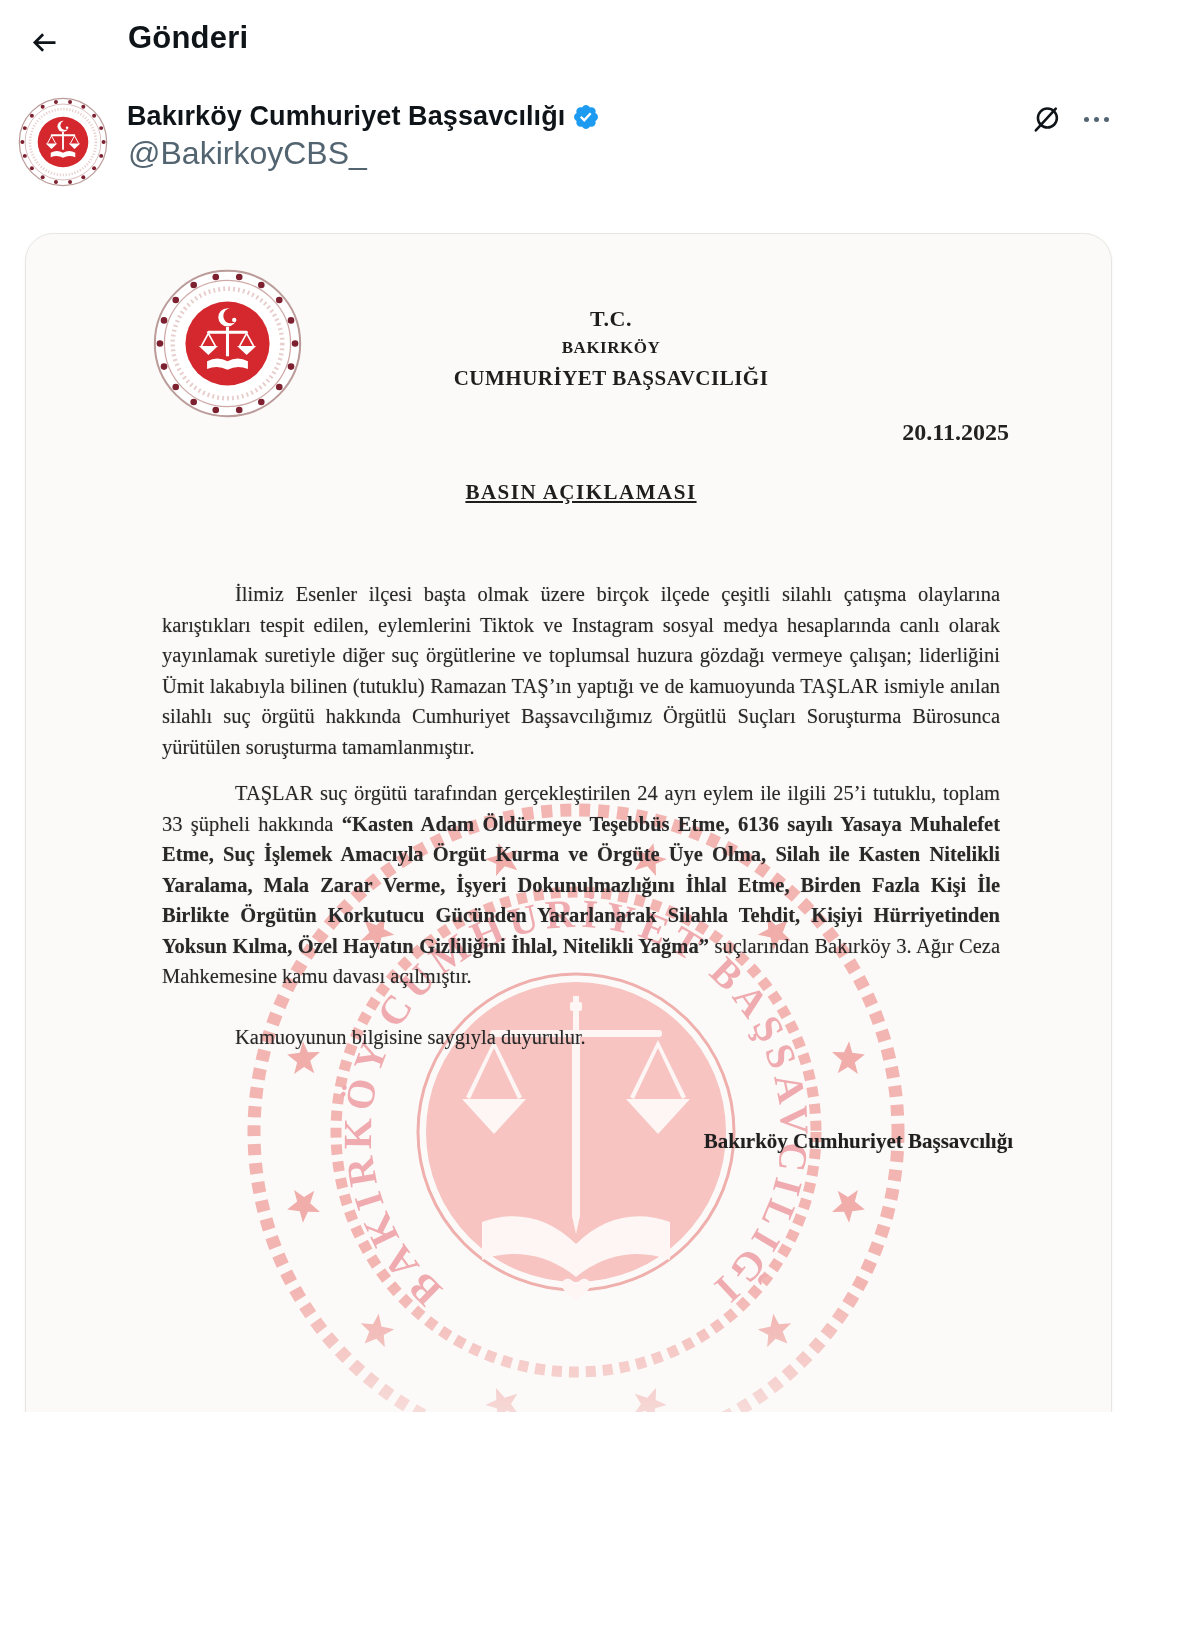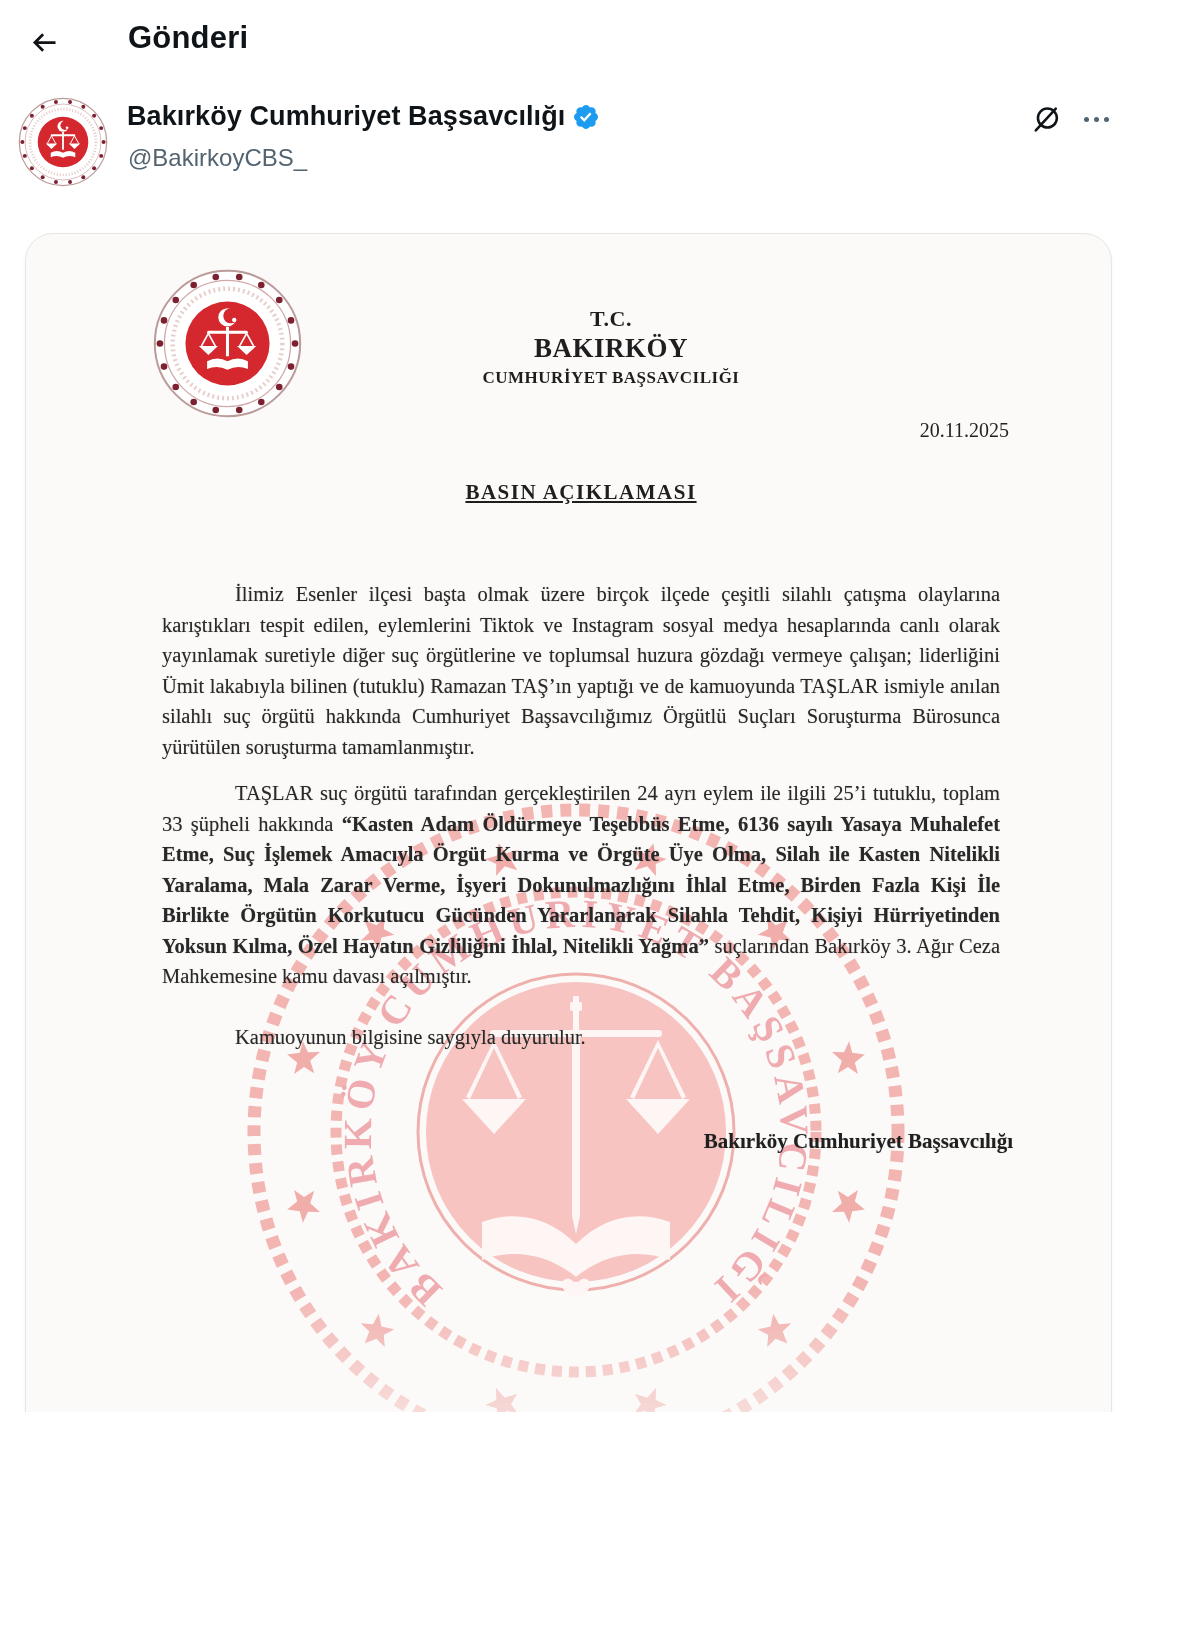--- a/index.html
+++ b/index.html
@@ -8,37 +8,37 @@
     font-family:"Liberation Sans","DejaVu Sans",sans-serif;overflow:hidden;
   }
   
   .back-btn{position:absolute;left:24px;top:22px;width:40px;height:40px;display:flex;
     align-items:center;justify-content:center;cursor:pointer;border-radius:50%;}
   .page-title{position:absolute;left:128px;top:20px;font-size:31px;font-weight:800;color:#0f1419;letter-spacing:.2px;}
   
   .avatar{position:absolute;left:17px;top:96px;width:92px;height:92px;border-radius:50%;overflow:hidden;cursor:pointer;}
   .name-row{position:absolute;left:127px;top:101px;display:flex;align-items:center;gap:7px;}
   .display-name{font-size:27px;font-weight:800;color:#0f1419;letter-spacing:.1px;cursor:pointer;}
-  .handle{position:absolute;left:128px;top:144px;font-size:24px;color:#536471;}
+  .handle{position:absolute;left:128px;top:135px;font-size:32px;color:#536471;}
   .grok-btn{position:absolute;left:1028px;top:100px;width:38px;height:38px;display:flex;align-items:center;justify-content:center;cursor:pointer;}
   .more-btn{position:absolute;left:1076px;top:100px;width:40px;height:38px;display:flex;align-items:center;justify-content:center;gap:5px;cursor:pointer;}
   .more-btn i{width:5px;height:5px;border-radius:50%;background:#536471;display:block;}
   
   .doc-card{
     position:absolute;left:25px;top:233px;width:1085px;height:1367px;
     background:#fbfaf8;border:1.5px solid #e8e6e2;border-radius:28px;overflow:hidden;
     box-shadow:0 2px 4px rgba(0,0,0,.045);cursor:pointer;
   }
   .letter{position:absolute;inset:0;font-family:"Liberation Serif","DejaVu Serif",serif;color:#262626;}
   .letter-seal{position:absolute;left:125px;top:33px;width:153px;height:153px;}
   .letter-head{position:absolute;left:310px;top:70px;width:550px;text-align:center;font-weight:700;color:#1e1e1e;}
   .letter-head .h1{font-size:22px;line-height:29px;letter-spacing:.5px;}
-  .letter-head .h2{font-size:27px;line-height:30px;letter-spacing:.5px;}
-  .letter-head .h3{font-size:17px;line-height:30px;letter-spacing:.5px;}
-  .letter-date{position:absolute;right:102px;top:185px;font-size:20px;font-weight:400;color:#222;}
+  .letter-head .h2{font-size:17px;line-height:30px;letter-spacing:.5px;}
+  .letter-head .h3{font-size:21px;line-height:30px;letter-spacing:.5px;}
+  .letter-date{position:absolute;right:102px;top:185px;font-size:24px;font-weight:700;color:#222;}
   .letter-title{position:absolute;left:120px;top:246px;width:870px;text-align:center;
     font-size:21px;font-weight:700;letter-spacing:1.5px;color:#1e1e1e;text-decoration:underline;}
   .letter-body{position:absolute;left:120px;top:329px;width:870px;z-index:2;
     font-size:20.5px;line-height:30.5px;text-align:justify;color:#282828;
     text-shadow:0 0 1px rgba(45,45,45,.35);}
   .letter-body p{margin:16px;text-indent:73px;}
   .letter-body p.closing{margin-top:30px;}
   .emph{font-weight:700;}
   .letter-sign{position:absolute;right:98px;top:895px;font-size:21px;font-weight:700;color:#1f1f1f;z-index:2;
     text-shadow:0 0 1px rgba(45,45,45,.3);}

